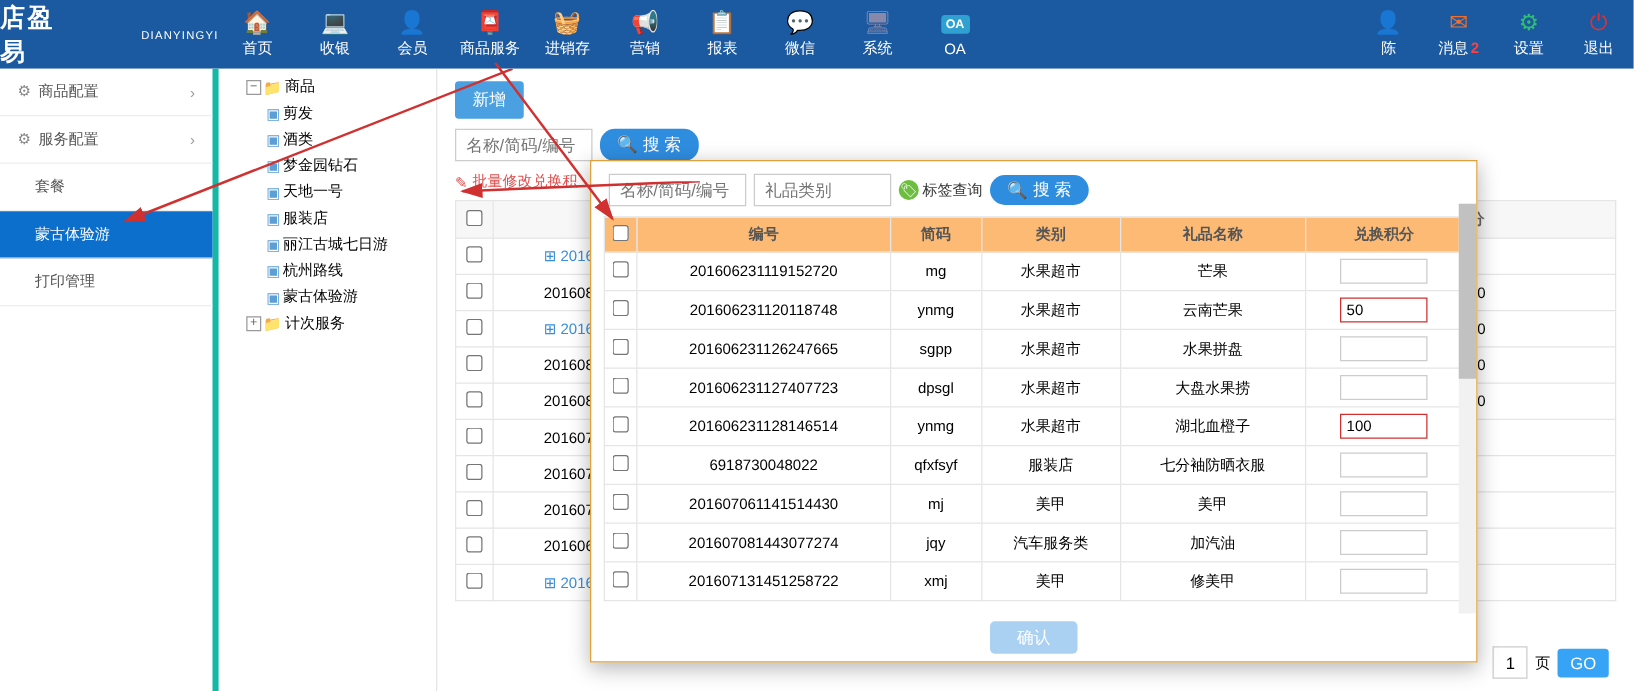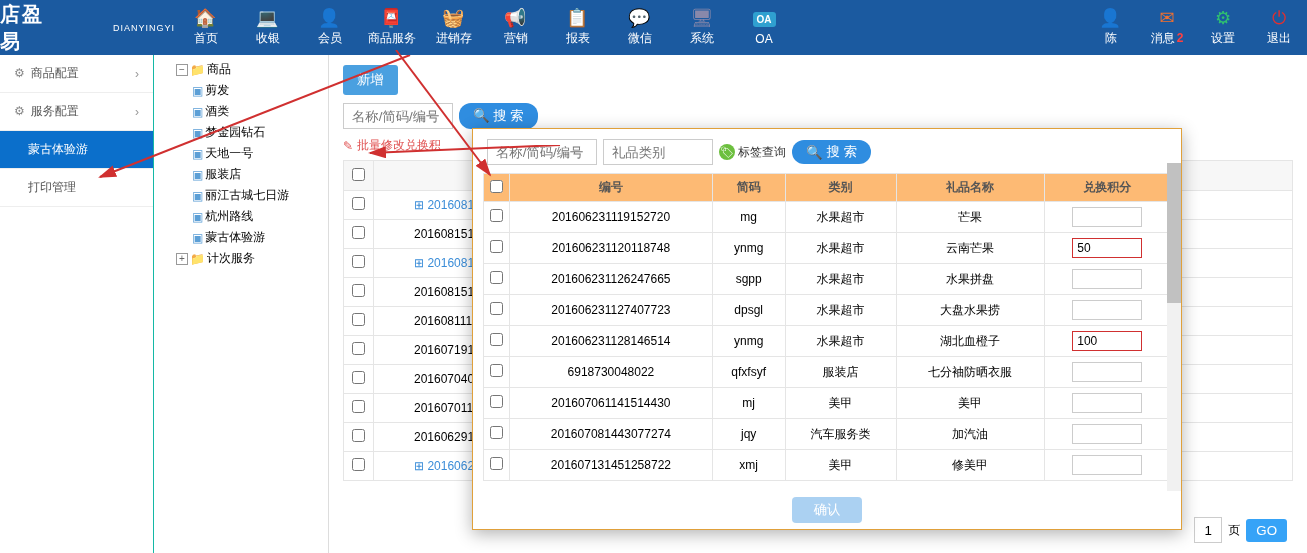--- a/index.html
+++ b/index.html
@@ -13,21 +13,21 @@
 .nav-items { display: flex; flex: 1; }
 .nav-item { width: 62px; height: 55px; display: flex; flex-direction: column; align-items: center; justify-content: center; cursor: pointer; gap: 2px; }
 .nav-icon { width: 24px; height: 20px; display: flex; align-items: center; justify-content: center; font-size: 18px; }
 .nav-label { font-size: 12px; }
 .nav-right { display: flex; margin-left: auto; }
 .nav-right .nav-item { width: 56px; }
 .msg-badge { color: #ff4040; font-weight: bold; margin-left: 2px; }
 
 
 .main-wrap { display: flex; height: calc(100% - 55px); }
-.sidebar-left { width: 154px; border-right: 1px solid #14b8a6; background: #fff; }
+.sidebar-left { width: 175px; border-right: 5px solid #14b8a6; background: #fff; }
 .side-item { padding: 10px 14px; border-bottom: 1px solid #eee; cursor: pointer; display: flex; align-items: center; justify-content: space-between; color: #555; }
 .side-item.sub { padding-left: 28px; }
 .side-item.active { background: #0b6fcb; color: #fff; }
 .side-gear { color: #888; margin-right: 6px; }
 .side-arrow { color: #999; }
 
 
 .sidebar-tree { width: 175px; border-right: 1px solid #ddd; background: #fff; padding: 4px; font-size: 12px; }
 .tree-node { padding: 2px 0 2px 18px; cursor: pointer; white-space: nowrap; display: flex; align-items: center; gap: 2px; }
 .tree-expander { width: 12px; text-align: center; color: #666; border:1px solid #999; font-size:10px; line-height:10px; height:12px; display:inline-flex; align-items:center; justify-content:center; background:#fff;}
@@ -172,20 +172,23 @@
 
   <div class="sidebar-left" id="sidebar-left">
       <div class="side-item">
         <span><span class="side-gear">⚙</span><span>商品配置</span></span>
         <span class="side-arrow">›</span>
       </div>
       <div class="side-item">
         <span><span class="side-gear">⚙</span><span>服务配置</span></span>
         <span class="side-arrow">›</span>
       </div>
+      <div class="side-item sub">
+        <span><span>套餐</span></span>
+      </div>
       <div class="side-item sub active">
         <span><span>蒙古体验游</span></span>
       </div>
       <div class="side-item sub">
         <span><span>打印管理</span></span>
       </div>
     </div>
 
   <div class="sidebar-tree">
     <div class="tree-node">

